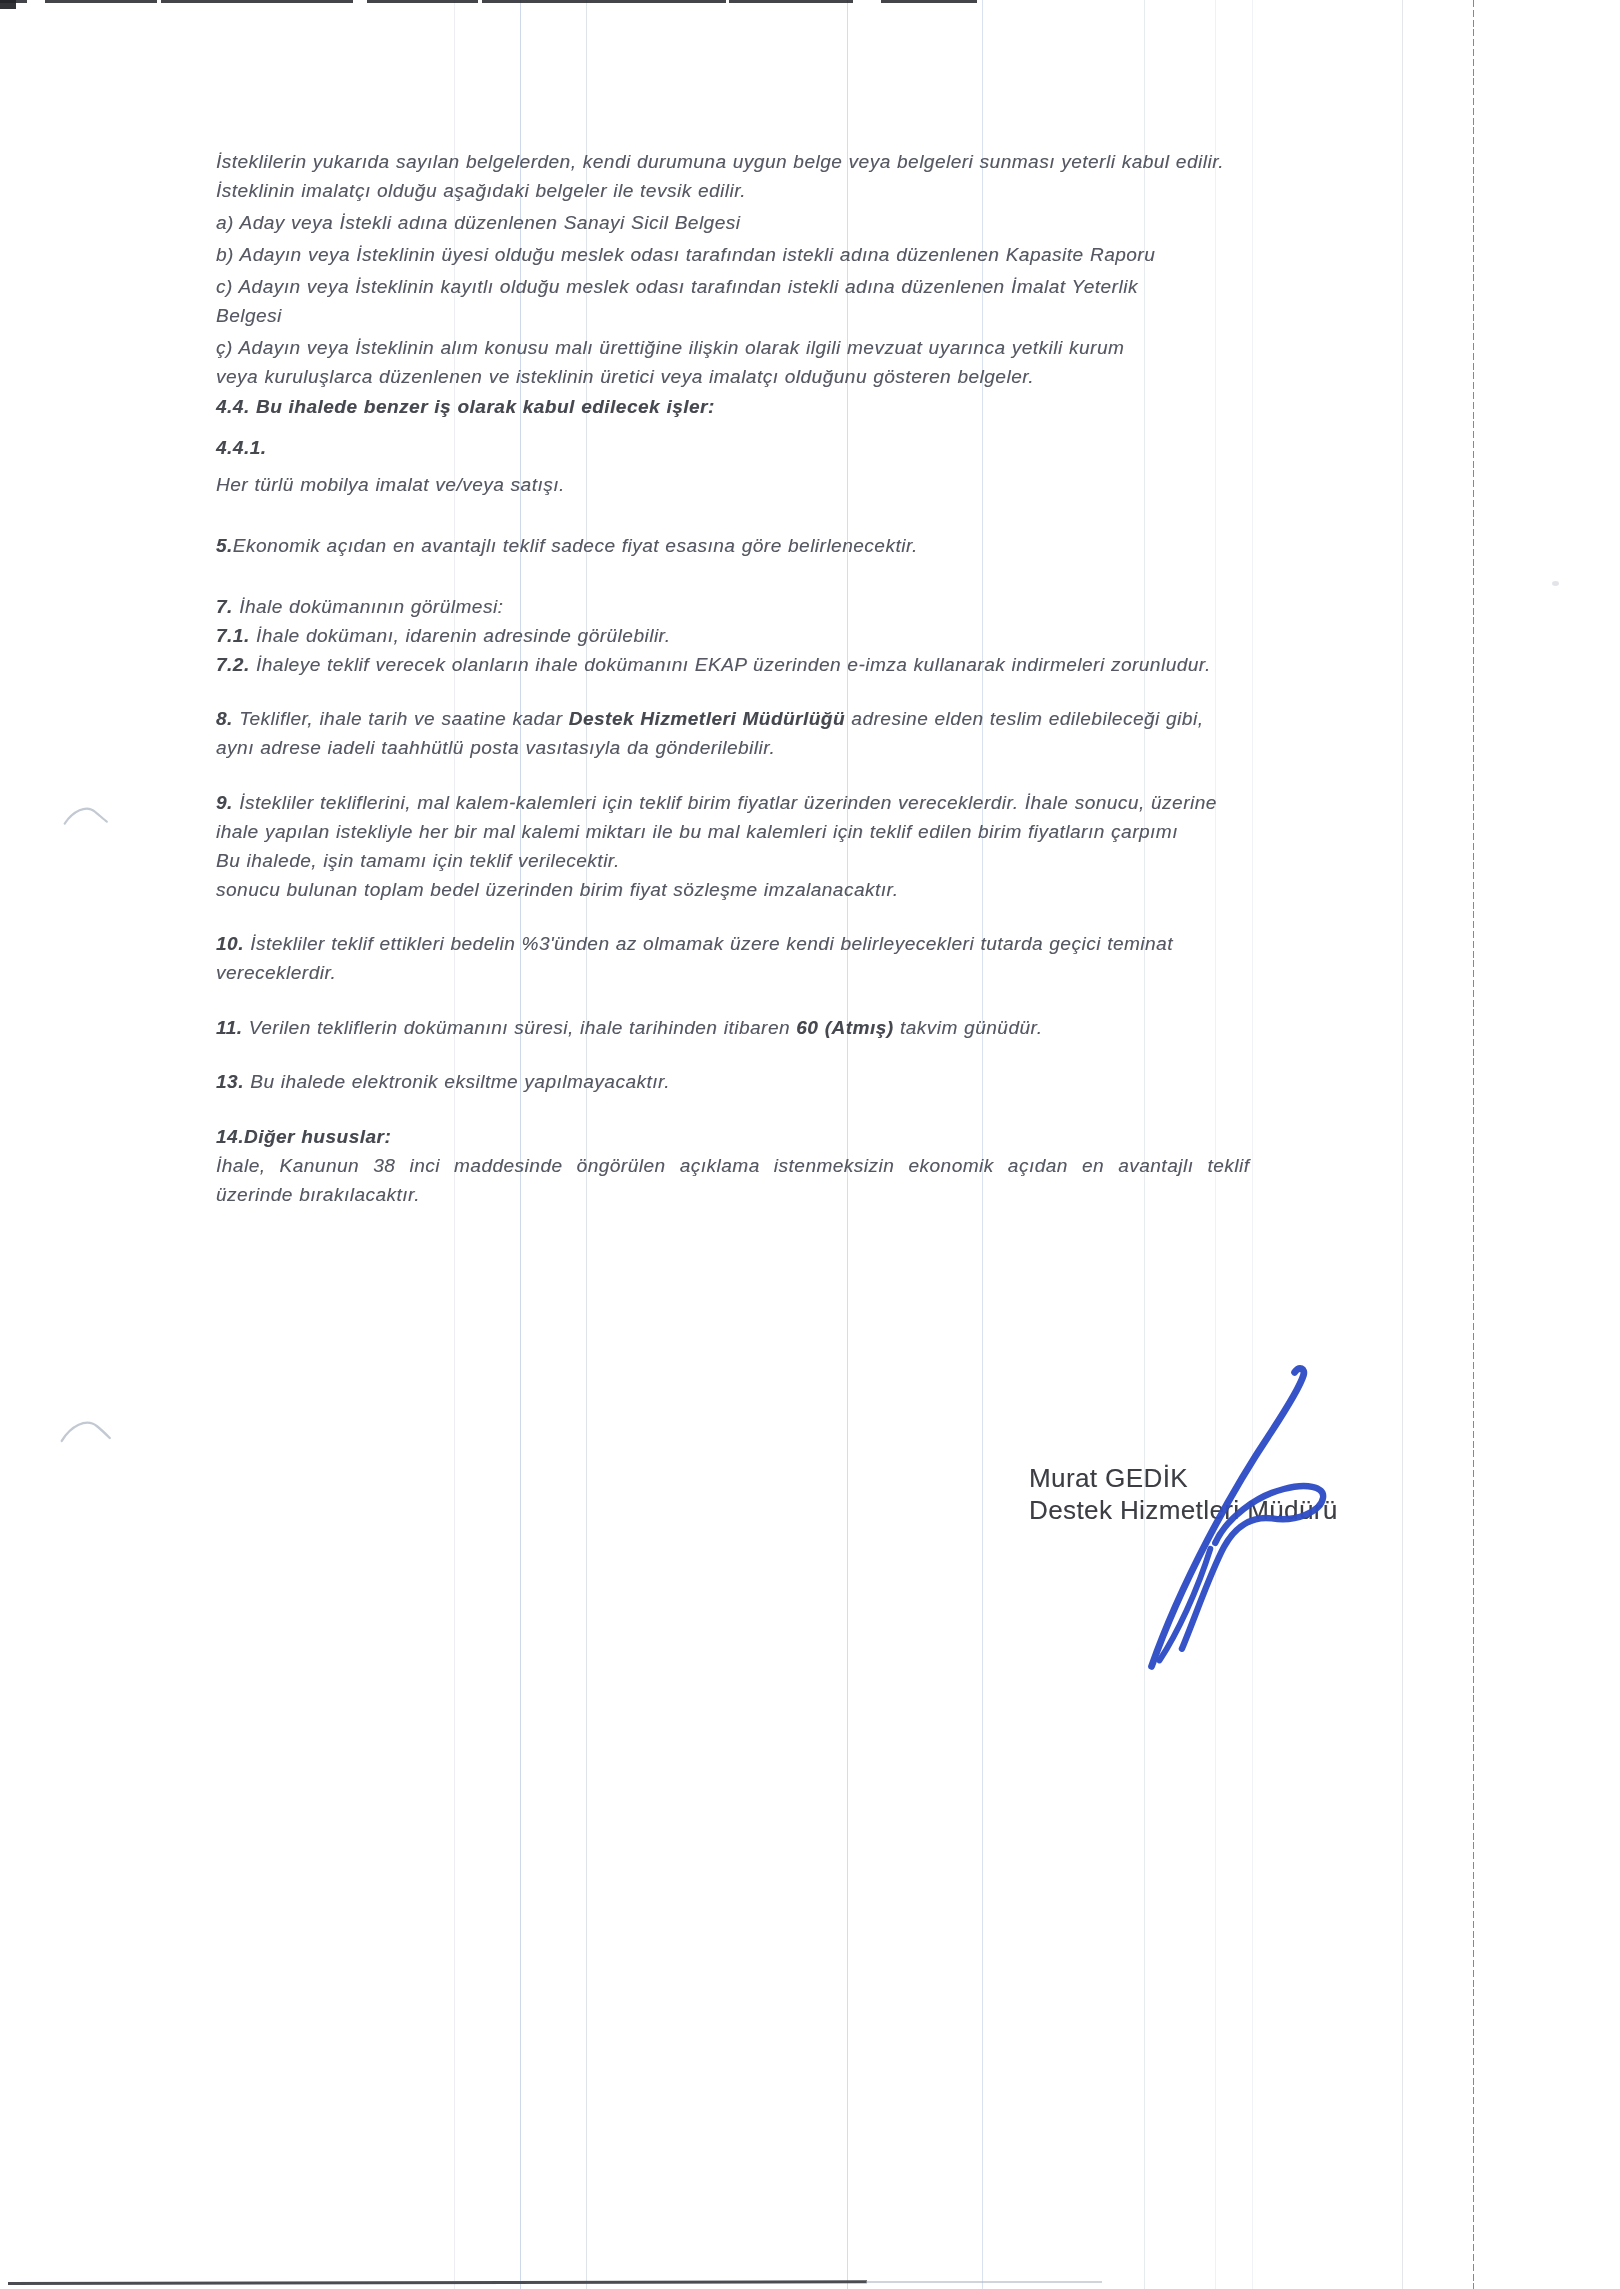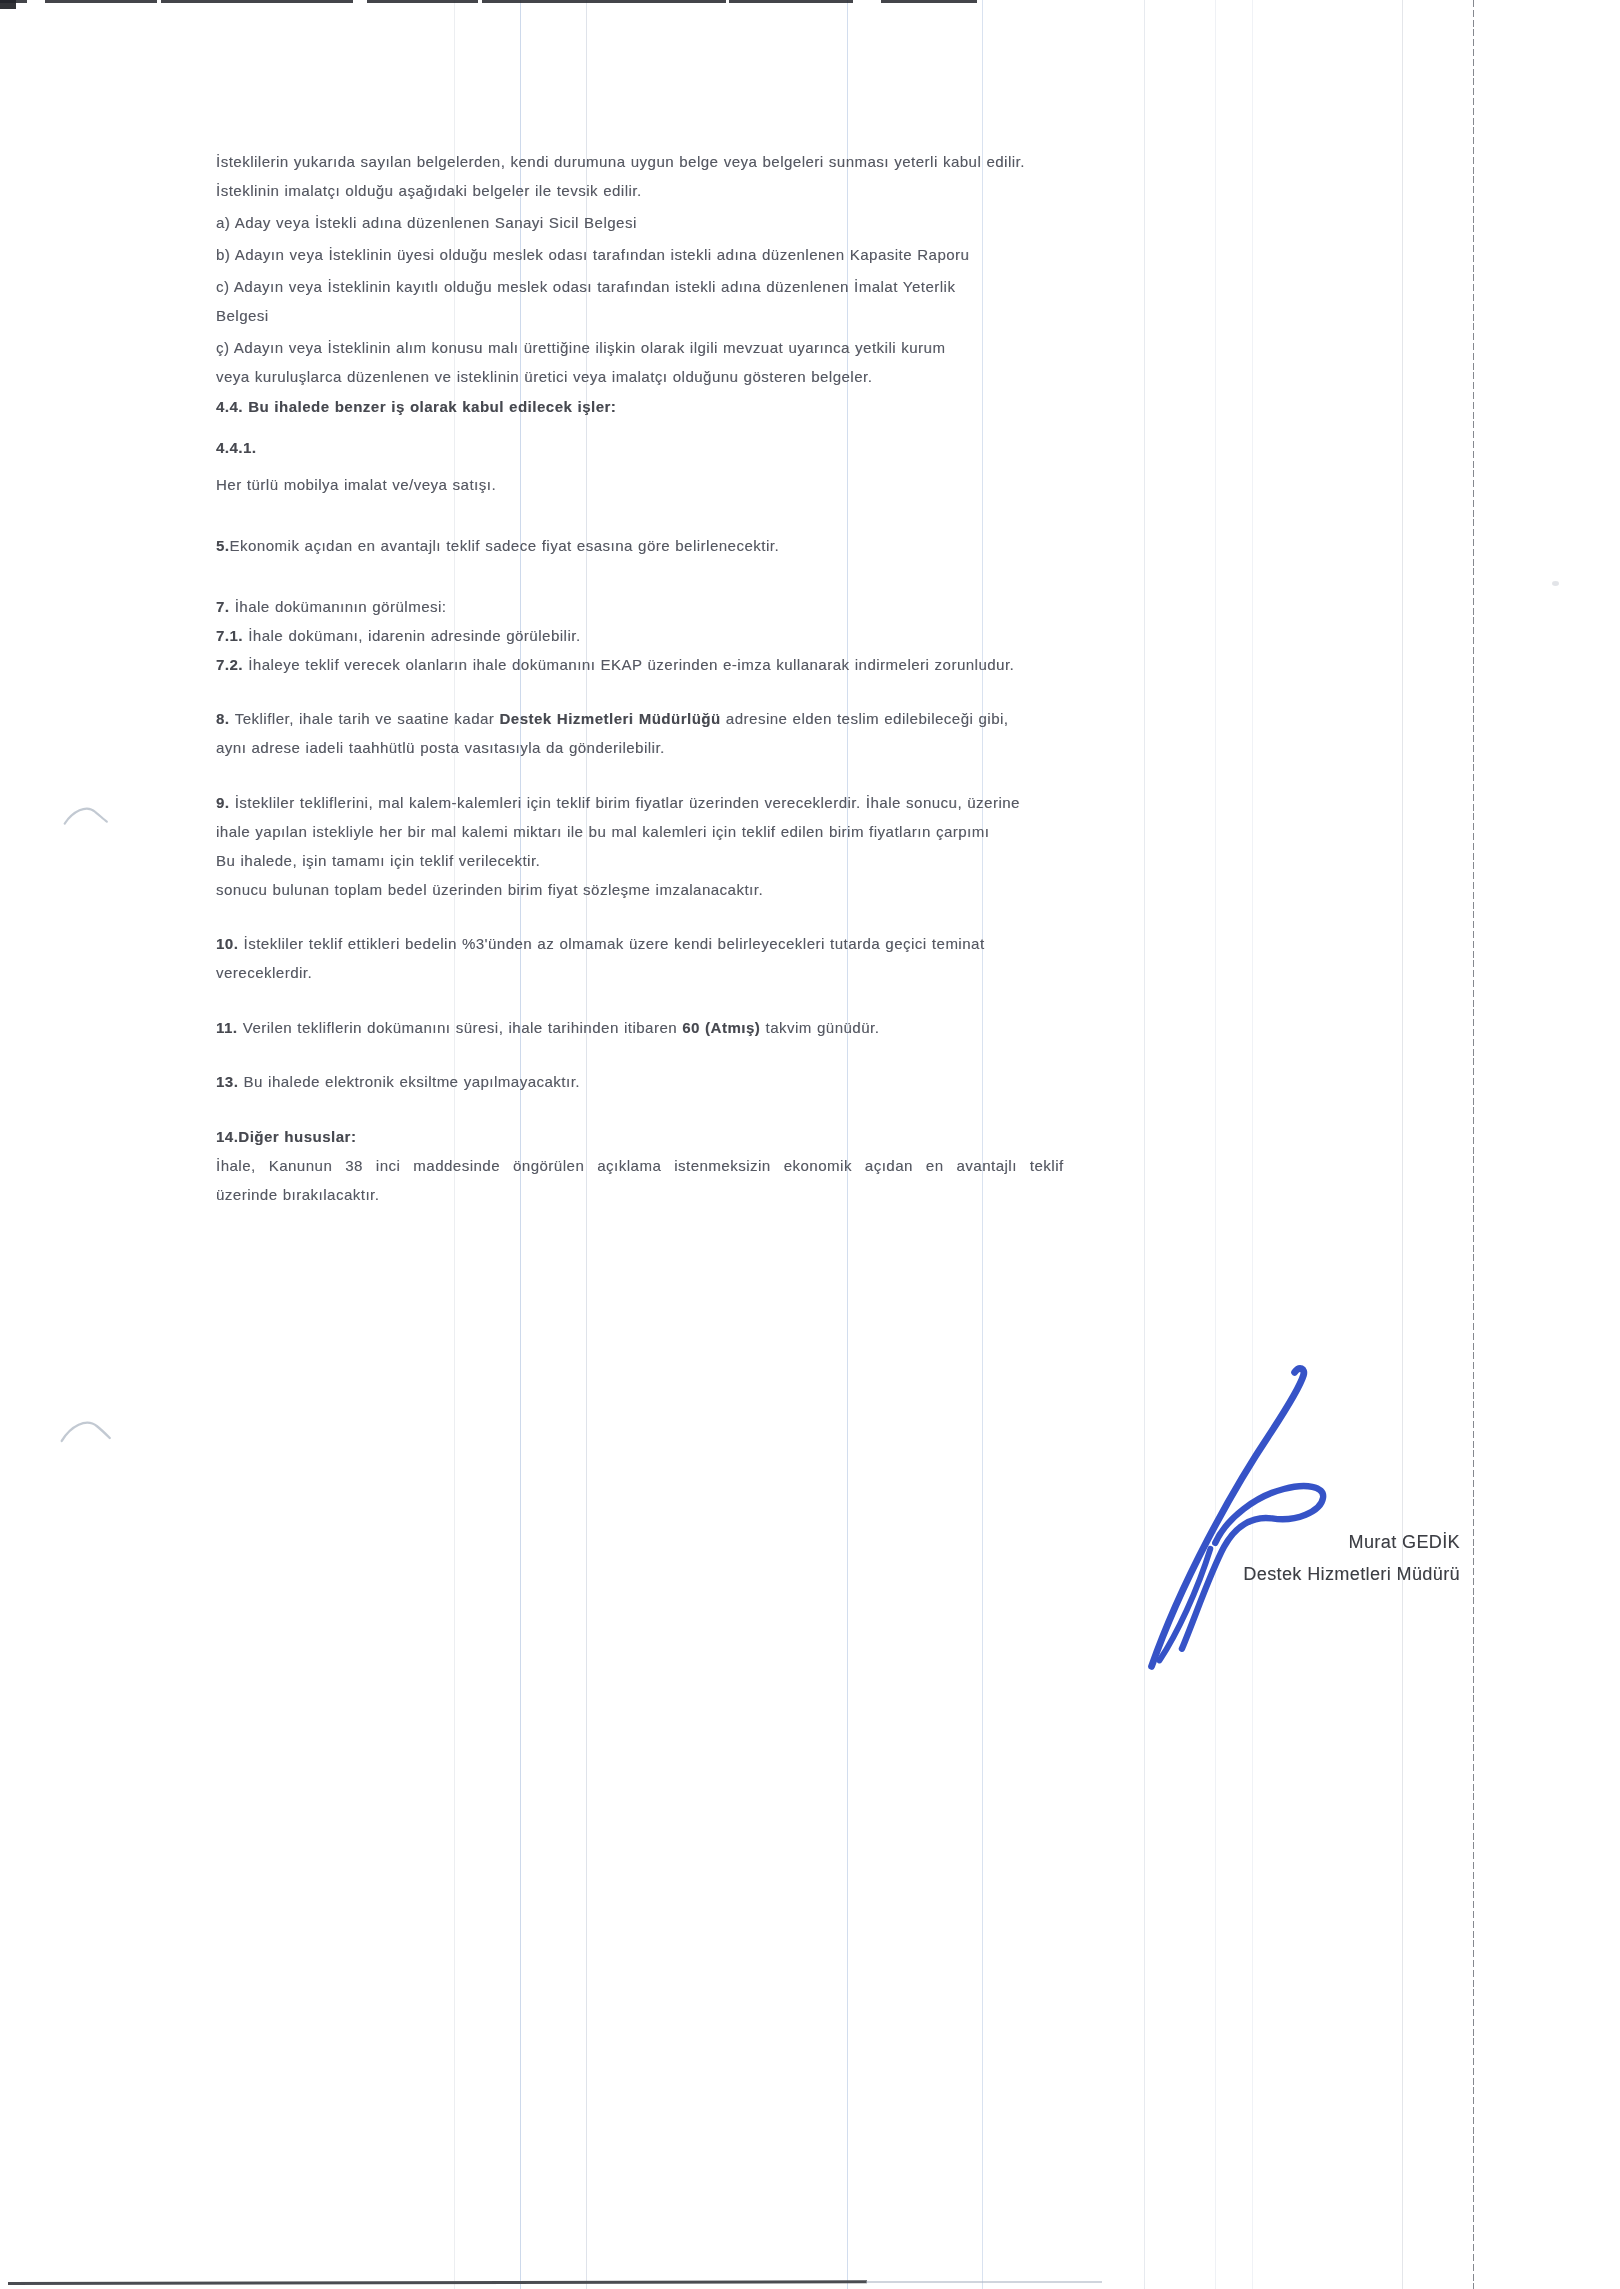--- a/index.html
+++ b/index.html
@@ -26,42 +26,43 @@
 
   
   .doc{
     position:absolute;left:0;top:0;width:1620px;
     padding:147px 157px 0 216px;
     box-sizing:border-box;
     z-index:2;
   }
   .line{
     height:29px;line-height:29px;
-    font-size:15px;
+    font-size:19px;
     letter-spacing:0.5px;
     word-spacing:0.5px;
     white-space:nowrap;
     color:#555862;
     text-shadow:0.3px 0.3px 0.5px rgba(85,88,98,.38);
+    font-style:italic;
   }
   .line .b{font-weight:700;color:#46484f;}
   .line.justify{word-spacing:8.3px;}
   .gap-none{margin-top:0;}
   .gap-item{margin-top:3px;}
   .gap-zero{margin-top:8px;}
   .gap-sub{margin-top:11.8px;}
   .gap-head{margin-top:1px;}
   .gap-sec{margin-top:25.5px;}
   .gap-secL{margin-top:32px;}
 
   
   .sig-text{
-    position:absolute;left:1029px;top:1526px;width:431px;
-    text-align:right;z-index:2;
-    font-size:18px;line-height:32px;
+    position:absolute;left:1029px;top:1462px;width:431px;
+    text-align:left;z-index:2;
+    font-size:26px;line-height:32px;
     color:#3c3e44;letter-spacing:0.4px;
     text-shadow:0.3px 0.3px 0.4px rgba(60,62,68,.35);
   }
   .ink-layer{position:absolute;left:0;top:0;z-index:3;pointer-events:none;}
 </style>
 </head>
 <body>
 
 <div class="page">
 

